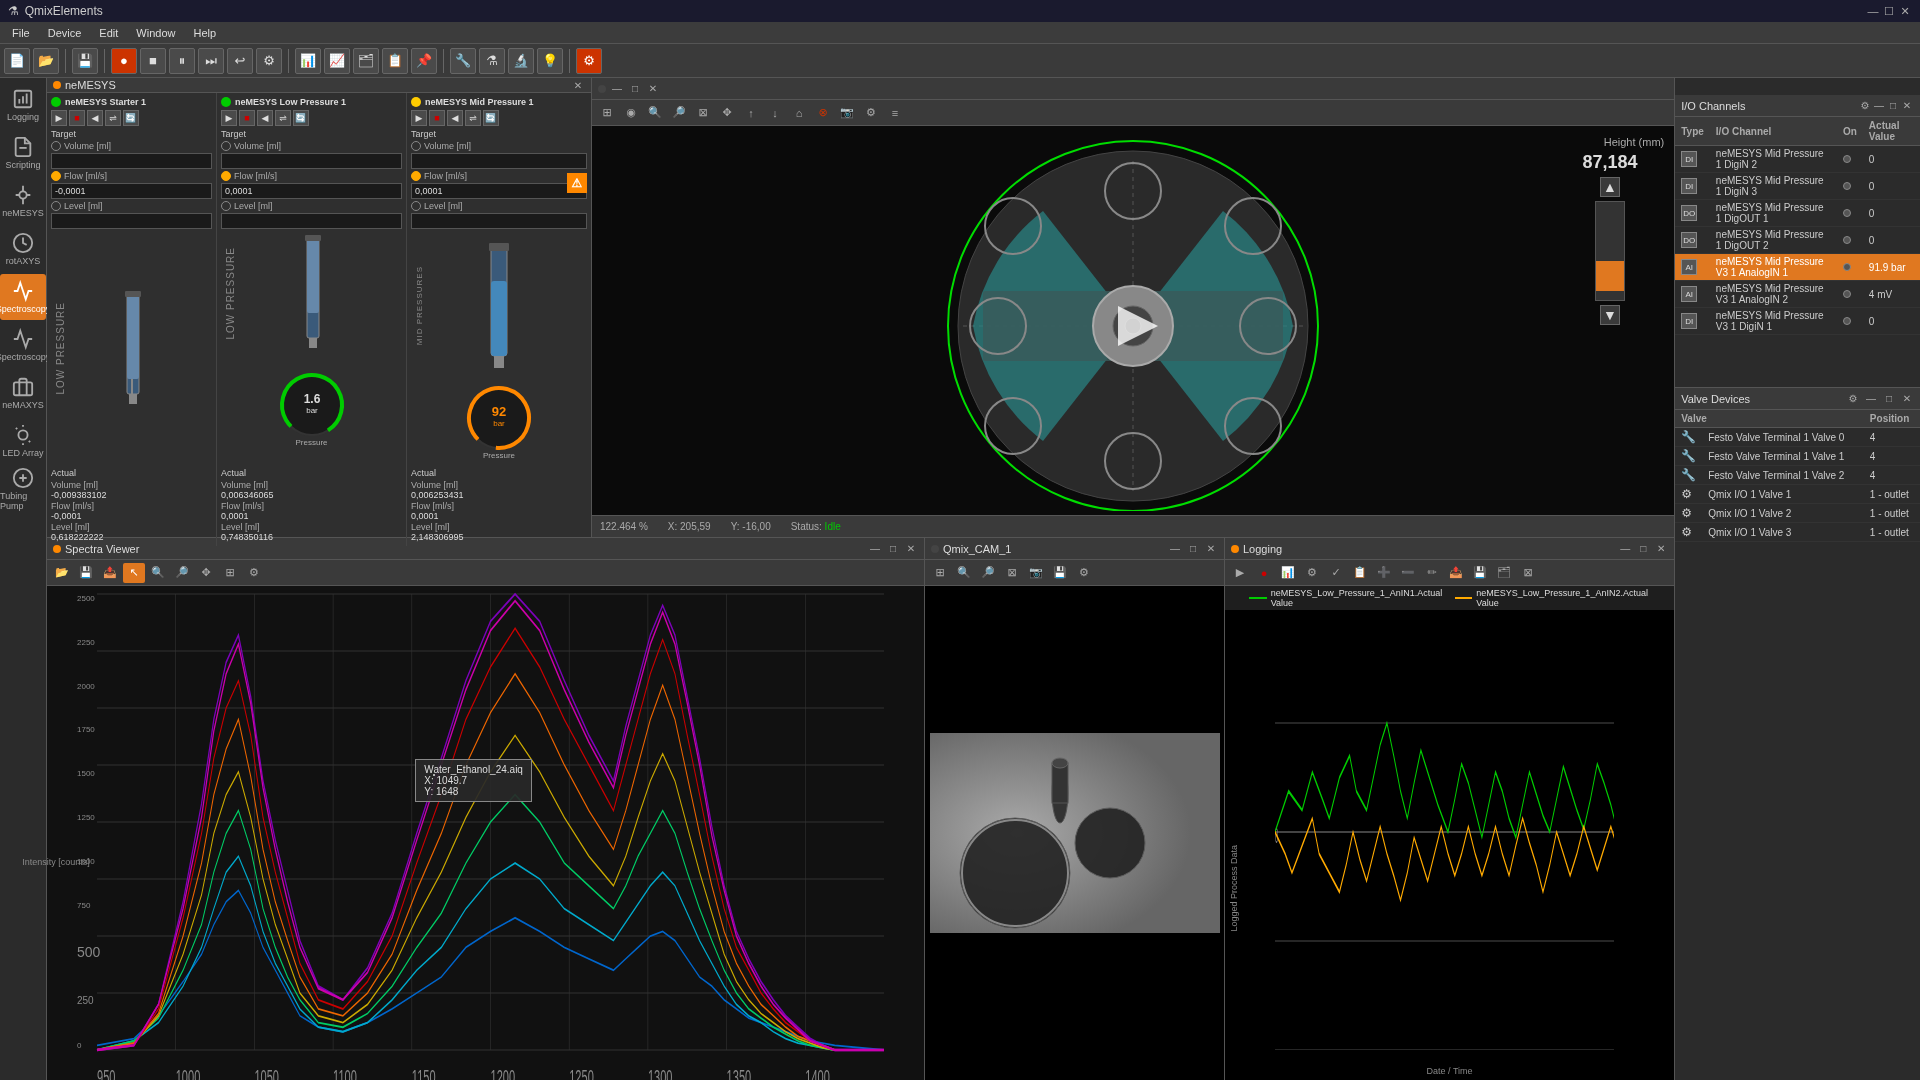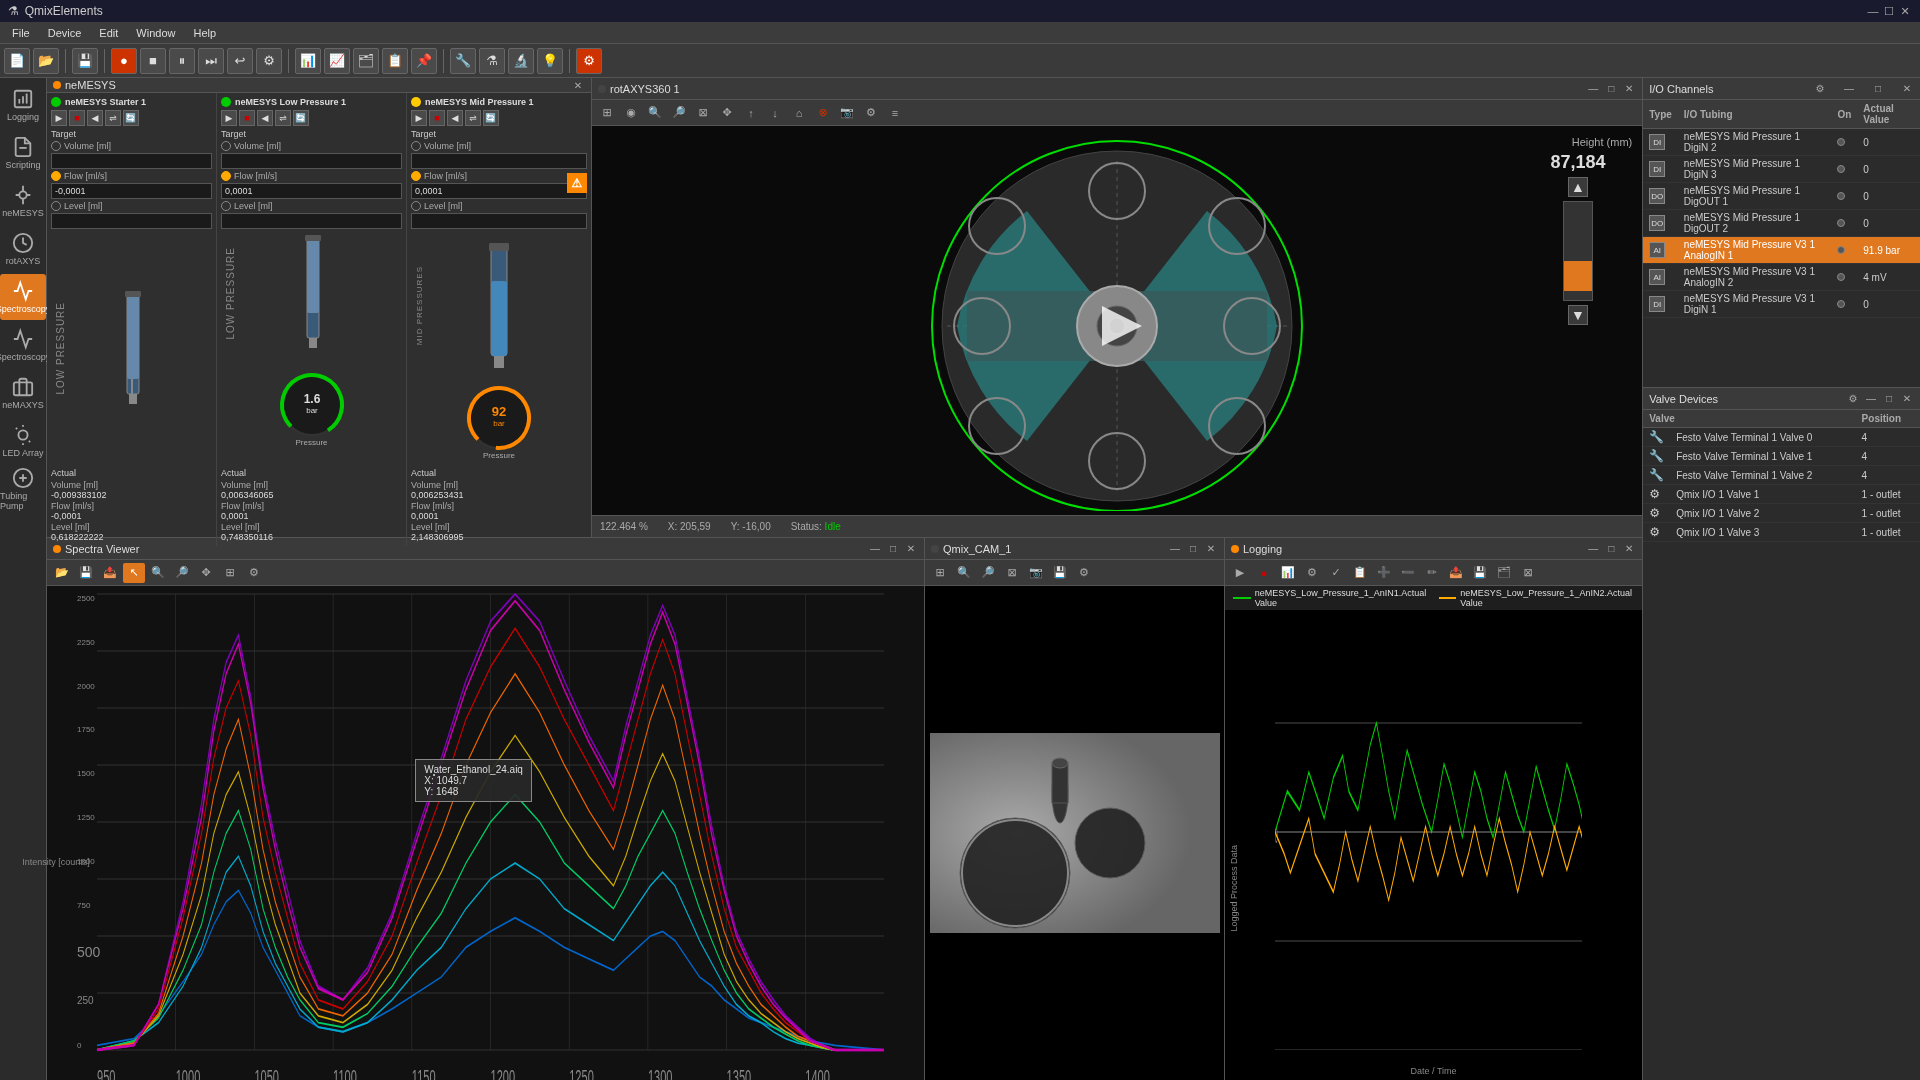--- a/index.html
+++ b/index.html
@@ -529,21 +529,20 @@
               <div style="font-size:9px;color:#aaa;">Level [ml]</div>
               <div style="font-size:9px;color:#ddd;">2,148306995</div>
             </div>
           </div>
         </div>
       </div>
 
       <div style="flex:1; background:#1a1a1a; display:flex; flex-direction:column; position:relative;">
         <div class="panel-header" style="background:#3a3a3a; display:flex; align-items:center; padding:0 6px; gap:4px; height:22px; border-bottom:1px solid #555;">
           <span style="width:8px;height:8px;border-radius:50%;background:#444;display:inline-block;"></span>
-          <span class="panel-title">rotAXYS360 1</span>
           <span class="panel-ctrl">—</span>
           <span class="panel-ctrl">□</span>
           <span class="panel-ctrl">✕</span>
         </div>
 
         <div class="toolbar-row">
           <div class="tb-sm">⊞</div>
           <div class="tb-sm">◉</div>
           <div class="tb-sm">🔍</div>
           <div class="tb-sm">🔎</div>
@@ -781,21 +780,21 @@
           <div class="tb-sm">📋</div>
           <div class="tb-sm">➕</div>
           <div class="tb-sm">➖</div>
           <div class="tb-sm">✏</div>
           <div class="tb-sm">📤</div>
           <div class="tb-sm">💾</div>
           <div class="tb-sm">🗂</div>
           <div class="tb-sm">⊠</div>
         </div>
 
-        <div style="display:flex;gap:10px;padding:2px 8px;font-size:9px;">
+        <div style="display:flex;gap:10px;padding:2px 24px;font-size:9px;">
           <div style="display:flex;align-items:center;gap:4px;">
             <div style="width:20px;height:2px;background:#00cc00;"></div>
             <span>neMESYS_Low_Pressure_1_AnIN1.Actual Value</span>
           </div>
           <div style="display:flex;align-items:center;gap:4px;">
             <div style="width:20px;height:2px;background:#ffaa00;"></div>
             <span>neMESYS_Low_Pressure_1_AnIN2.Actual Value</span>
           </div>
         </div>
 
@@ -831,33 +830,33 @@
           
           <div style="position:absolute;bottom:4px;left:50%;transform:translateX(-50%);font-size:9px;color:#888;">Date / Time</div>
         </div>
       </div>
     </div>
   </div>
 
   <div id="right-panels" style="width:360px;border-left:1px solid #555;display:flex;flex-direction:column;">
 
     <div style="height:310px;border-bottom:1px solid #555;display:flex;flex-direction:column;">
-      <div class="panel-header" style="background:#3a3a3a;display:flex;align-items:center;padding:0 6px;gap:15px;height:22px;border-bottom:1px solid #555;">
+      <div class="panel-header" style="background:#3a3a3a;display:flex;align-items:center;padding:0 6px;gap:0;height:22px;border-bottom:1px solid #555;margin-top:17px;">
         <span class="panel-title">I/O Channels</span>
         <span class="panel-ctrl">⚙</span>
         <span class="panel-ctrl">—</span>
         <span class="panel-ctrl">□</span>
         <span class="panel-ctrl">✕</span>
       </div>
       <div style="overflow-y:auto;flex:1;">
         <table class="io-table">
           <thead>
             <tr>
               <th>Type</th>
-              <th>I/O Tubing</th>
+              <th>I/O Channel</th>
               <th>On</th>
               <th>Actual Value</th>
             </tr>
           </thead>
           <tbody id="io-table-body">
           <tr>
     <td>
       <span style="display:inline-block;width:16px;height:16px;background:#555;border:1px solid #888;font-size:8px;display:inline-flex;align-items:center;justify-content:center;color:#ddd;">DI</span>
     </td>
     <td>neMESYS Mid Pressure 1 DigiN 2</td>

